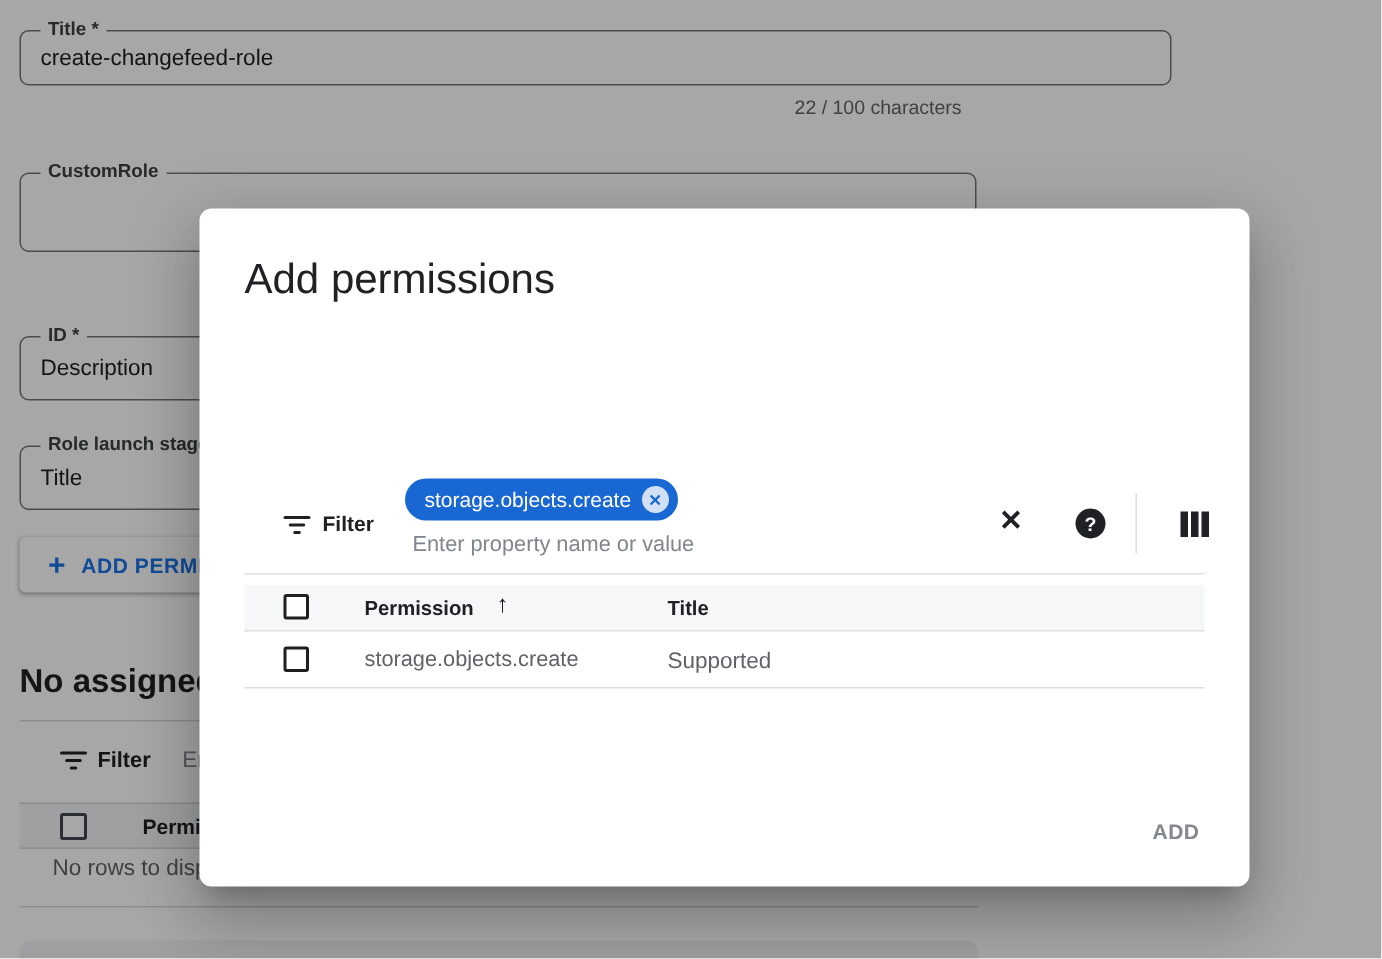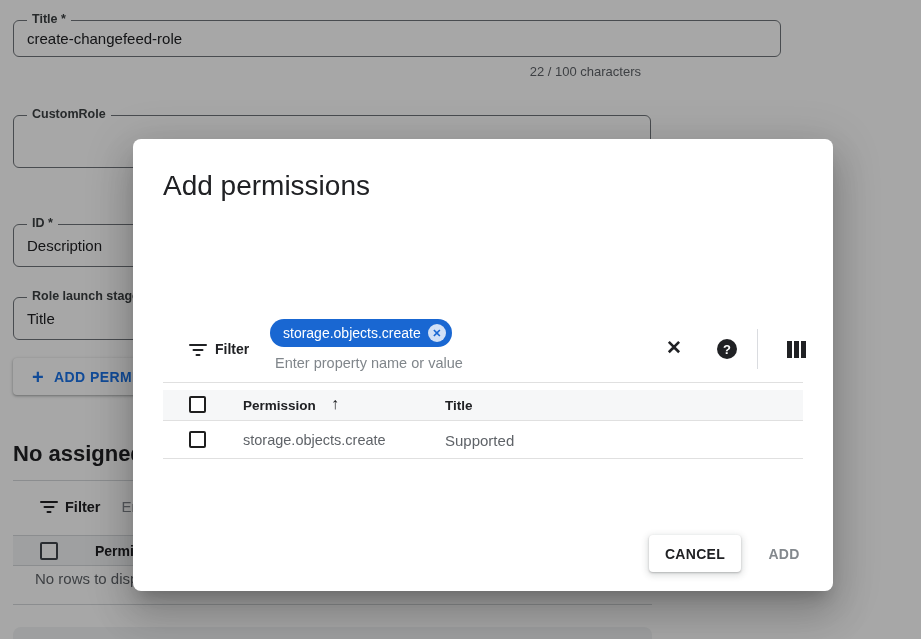--- a/index.html
+++ b/index.html
@@ -228,15 +228,14 @@
       <span class="th-sort">↑</span>
       <span class="th-status">Title</span>
     </div>
     <div class="dlg-row">
       <span class="checkbox"></span>
       <span class="td-perm">storage.objects.create</span>
       <span class="td-status">Supported</span>
     </div>
   </div>
 
-  <button class="btn-cancel">CANCEL</button>
   <button class="btn-add" disabled="">ADD</button>
 </div>
 
 </body></html>

